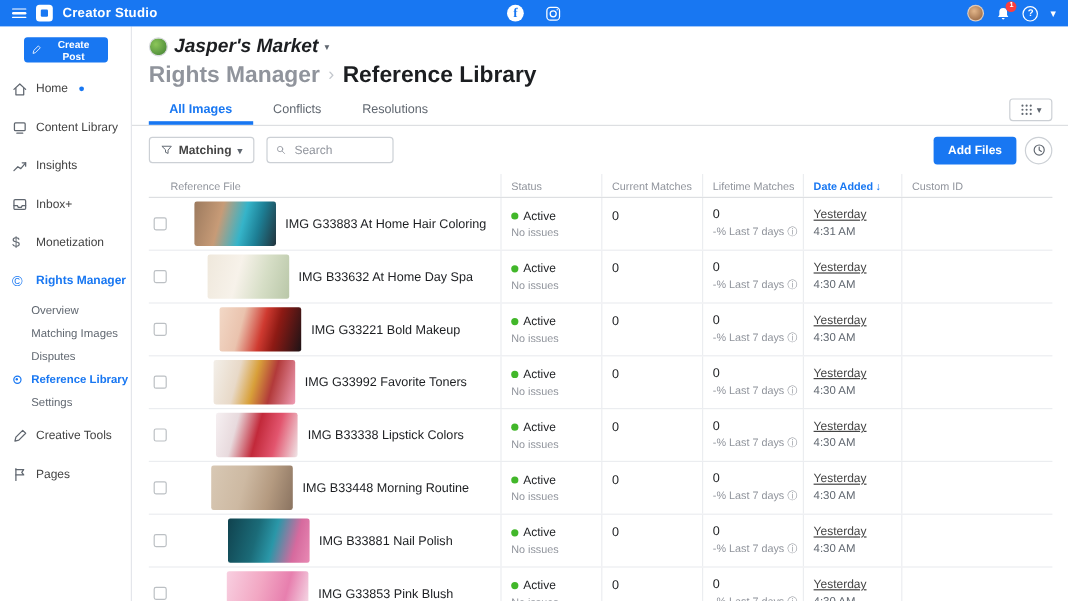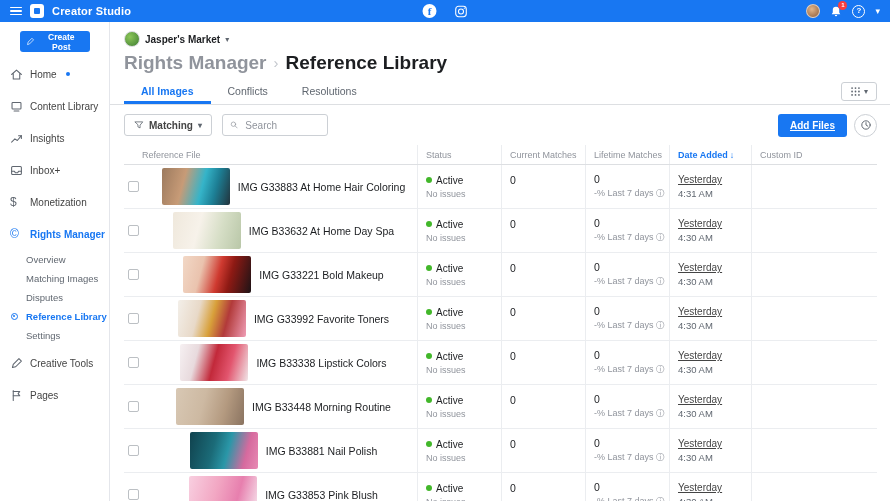--- a/index.html
+++ b/index.html
@@ -48,21 +48,21 @@
   .home-dot { width:4px; height:4px; border-radius:50%; background:#1877f2; margin-left:2px; }
   .sub-list { padding:0 0 2px 26px; }
   .sub-item { height:19px; display:flex; align-items:center; font-size:9.5px; color:#606770; cursor:pointer; position:relative; }
   .sub-item.active { color:#1877f2; font-weight:bold; }
   .sub-bullet { position:absolute; left:-15px; width:7px; height:7px; border:1.5px solid #1877f2; border-radius:50%; background:#fff; }
   .sub-bullet::after { content:""; position:absolute; left:1px; top:1px; width:2px; height:2px; background:#1877f2; border-radius:50%; }
 
   
   .page-selector { margin:9px 0 0 14px; height:16px; display:flex; align-items:center; gap:5px; cursor:pointer; }
   .market-avatar { width:16px; height:16px; border-radius:50%; background:radial-gradient(circle at 35% 35%, #8cc659, #3e7d32); border:1px solid #d8dade; }
-  .market-name { font-size:10px; font-weight:bold; }
+  .market-name { font-size:16px; font-weight:bold;font-style:italic; }
   .sel-caret { font-size:8px; color:#606770; }
   .title-row { margin:4px 0 0 14px; height:24px; line-height:24px; font-size:19px; font-weight:bold; display:flex; align-items:center; gap:7px; }
   .crumb { color:#90949c; }
   .crumb-sep { color:#c3c7cd; font-size:15px; font-weight:normal; }
   .page-title { color:#1c1e21; }
 
   
   .tabs-row { margin-top:5px; height:25px; border-bottom:1px solid #dddfe2; display:flex; align-items:stretch; padding-left:14px; }
   .tab { padding:0 17px; font-size:10.5px; color:#606770; display:flex; align-items:center; cursor:pointer; border-bottom:3px solid transparent; }
   .tab.active { color:#1877f2; font-weight:bold; border-bottom-color:#1877f2; }
@@ -70,21 +70,21 @@
   .apps-btn .caret { font-size:8px; }
 
   
   .toolbar { margin:8px 13px 0 14px; height:24px; display:flex; align-items:center; gap:10px; }
   .filters-btn { height:22px; border:1px solid #ccd0d5; border-radius:3px; background:#fff; display:flex; align-items:center; gap:5px; padding:0 9px; font-size:10px; font-weight:bold; color:#444; cursor:pointer; font-family:"Liberation Sans", sans-serif; }
   .filters-btn .caret { font-size:8px; color:#606770; }
   .search-box { height:22px; width:106px; border:1px solid #ccd0d5; border-radius:3px; display:flex; align-items:center; padding:0 7px; gap:5px; background:#fff; }
   .search-box input { border:none; outline:none; width:100%; font-size:10px; font-family:"Liberation Sans", sans-serif; color:#1c1e21; background:transparent; }
   .search-box input::placeholder { color:#90949c; }
   .tb-spacer { margin-left:auto; display:flex; align-items:center; gap:7px; }
-  .add-files { height:23px; padding:0 12px; background:#1877f2; color:#fff; border:none; border-radius:3px; font-size:10px; font-weight:bold; cursor:pointer; font-family:"Liberation Sans", sans-serif;text-decoration:underline; }
+  .add-files { height:23px; padding:0 12px; background:#1877f2; color:#fff; border:none; border-radius:3px; font-size:10px; font-weight:bold; cursor:pointer; font-family:"Liberation Sans", sans-serif; }
   .history-btn { width:23px; height:23px; border:1px solid #ccd0d5; border-radius:50%; background:#fff; display:flex; align-items:center; justify-content:center; color:#606770; cursor:pointer; }
 
   
   .table { margin:8px 13px 0 14px; }
   .thead, .trow { display:grid; grid-template-columns:18px 275px 84px 84px 84px 82px 1fr; }
   .thead { height:20px; border-bottom:1px solid #dddfe2; }
   .hc { font-size:9px; color:#90949c; display:flex; align-items:center; padding-left:8px; height:100%; }
   .hc.first { padding-left:0; }
   .bl { border-left:1px solid #ebedf0; }
   .hc.sorted { color:#1877f2; font-weight:bold; gap:2px; }

